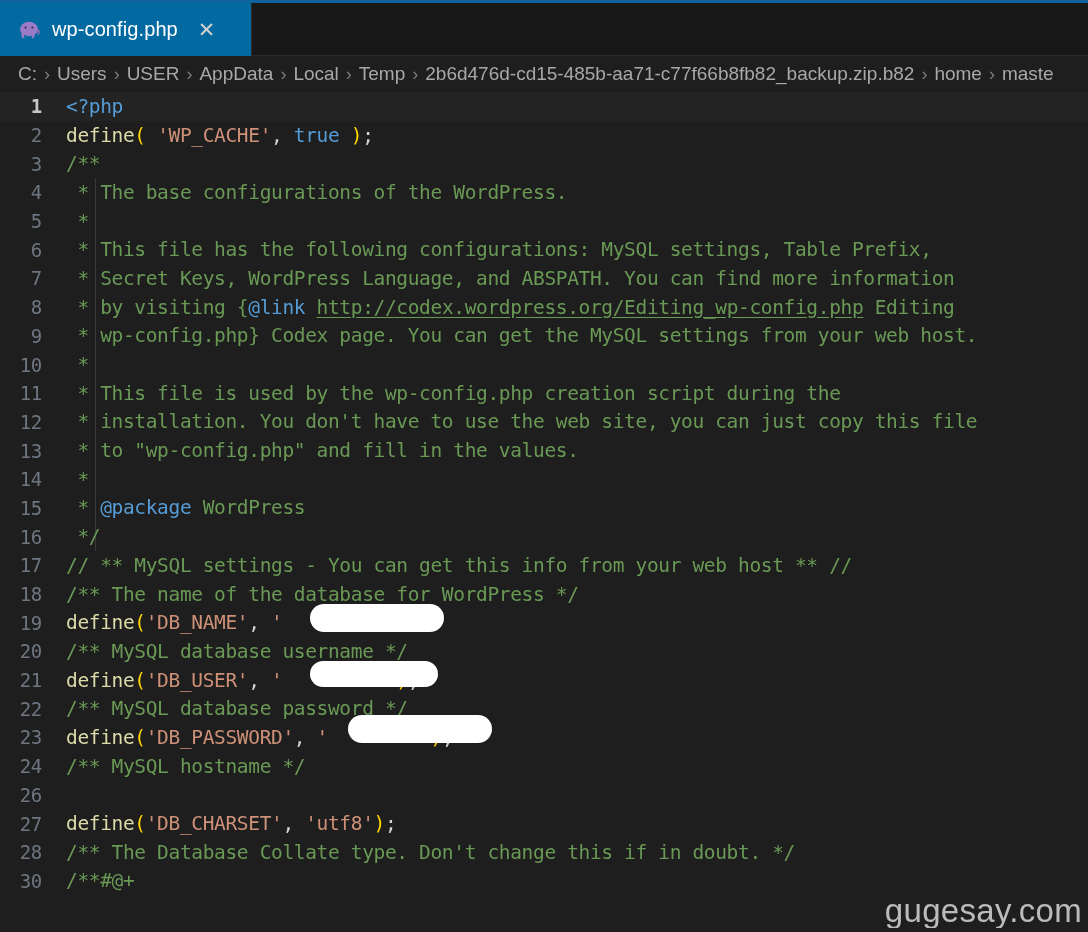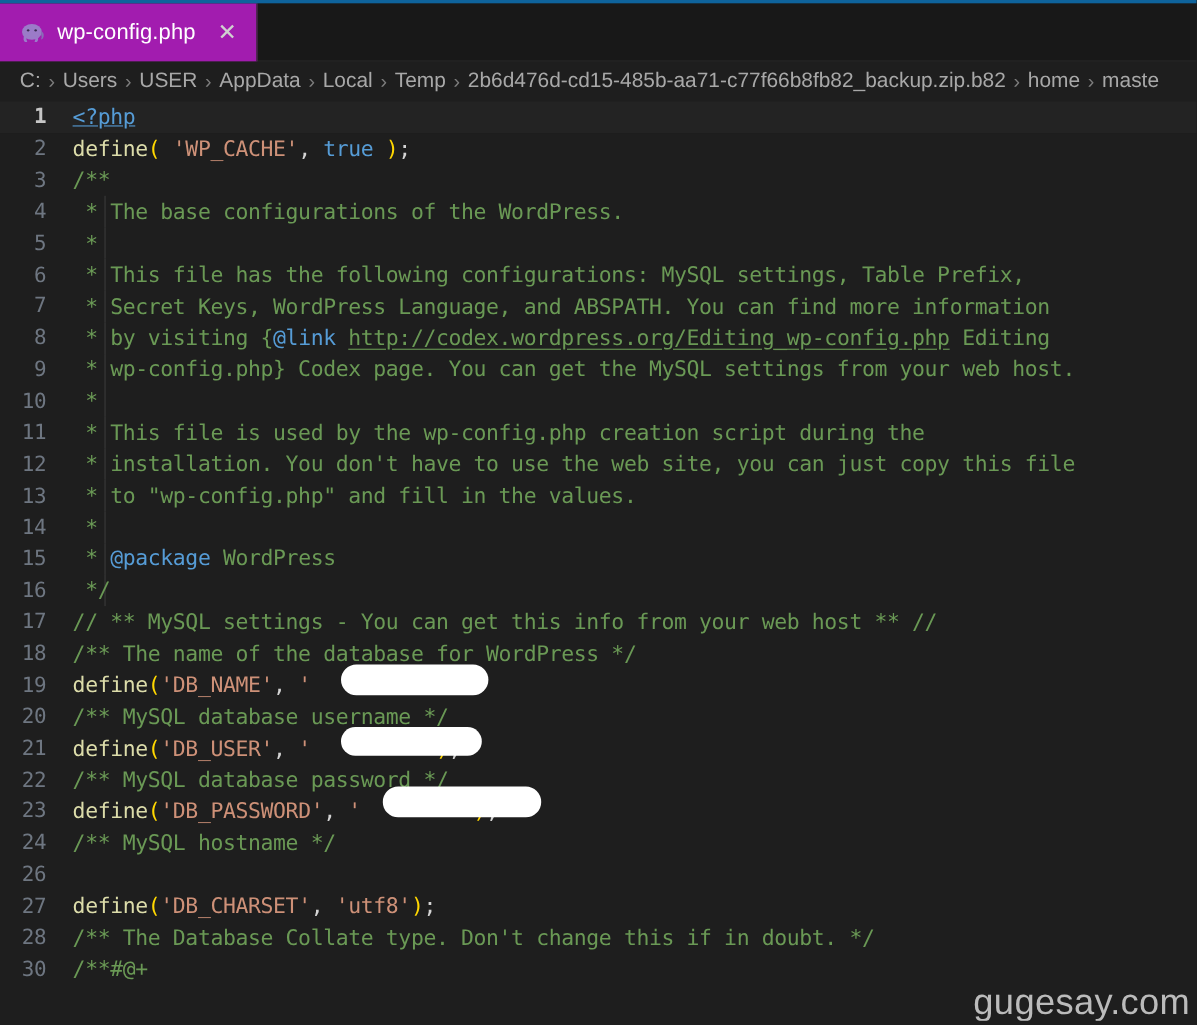--- a/index.html
+++ b/index.html
@@ -11,21 +11,21 @@
     -webkit-font-smoothing:antialiased;
   }
   .app{position:relative;width:1088px;height:932px;background:#1e1e1e;overflow:hidden;}
 
   
   .accent-bar{position:absolute;left:0;top:0;width:1088px;height:3px;background:#0e639c;z-index:5;}
 
   
   .tabbar{position:absolute;left:0;top:3px;width:1088px;height:53px;background:#181818;
           border-bottom:1px solid #2b2b2b;box-sizing:border-box;display:flex;align-items:stretch;}
-  .tab{display:flex;align-items:center;gap:10px;padding:0 14px 0 18px;background:#a21caf;
+  .tab{display:flex;align-items:center;gap:10px;padding:0 32px 0 18px;background:#0369a1;
        height:53px;box-sizing:border-box;border-right:1px solid #2b2b2b;position:relative;min-width:0;}
   .tab-icon{width:24px;height:24px;display:flex;align-items:center;justify-content:center;
             font-size:19px;line-height:1;}
   .tab-title{color:#ffffff;font-family:"Liberation Sans",sans-serif;font-size:20px;
              letter-spacing:.1px;white-space:nowrap;}
   .tab-close{color:#d0d0d0;font-family:"Liberation Sans",sans-serif;font-size:21px;
              line-height:1;margin-left:6px;padding:2px 4px;font-weight:300;}
 
   
   .breadcrumb{position:absolute;left:0;top:56px;width:1088px;height:36px;background:#1e1e1e;
@@ -41,21 +41,21 @@
   .line.active{background:#232323;}
   .ln{width:66px;min-width:66px;text-align:right;padding-right:24px;box-sizing:border-box;
       color:#6e7681;font-size:19px;font-family:"DejaVu Sans Mono",monospace;
       letter-spacing:-.3px;}
   .line.active .ln{color:#c6c6c6;font-weight:bold;}
   .code{font-size:19.5px;font-family:"DejaVu Sans Mono",monospace;letter-spacing:-.35px;
         color:#d4d4d4;position:relative;}
   .guide{position:absolute;left:95px;top:0;width:1px;height:28.7px;background:#3a3a3a;}
 
   
-  .t-tag{color:#569cd6;text-decoration:underline;}
+  .t-tag{color:#569cd6;}
   .t-fn{color:#dcdcaa;}
   .t-paren{color:#ffd700;}
   .t-str{color:#ce9178;}
   .t-kw{color:#569cd6;}
   .t-com{color:#6a9955;}
   .t-doc{color:#569cd6;}
   .t-plain{color:#d4d4d4;}
   .t-link{color:#6a9955;text-decoration:underline;text-underline-offset:3px;margin-top:44px;}
 
   

